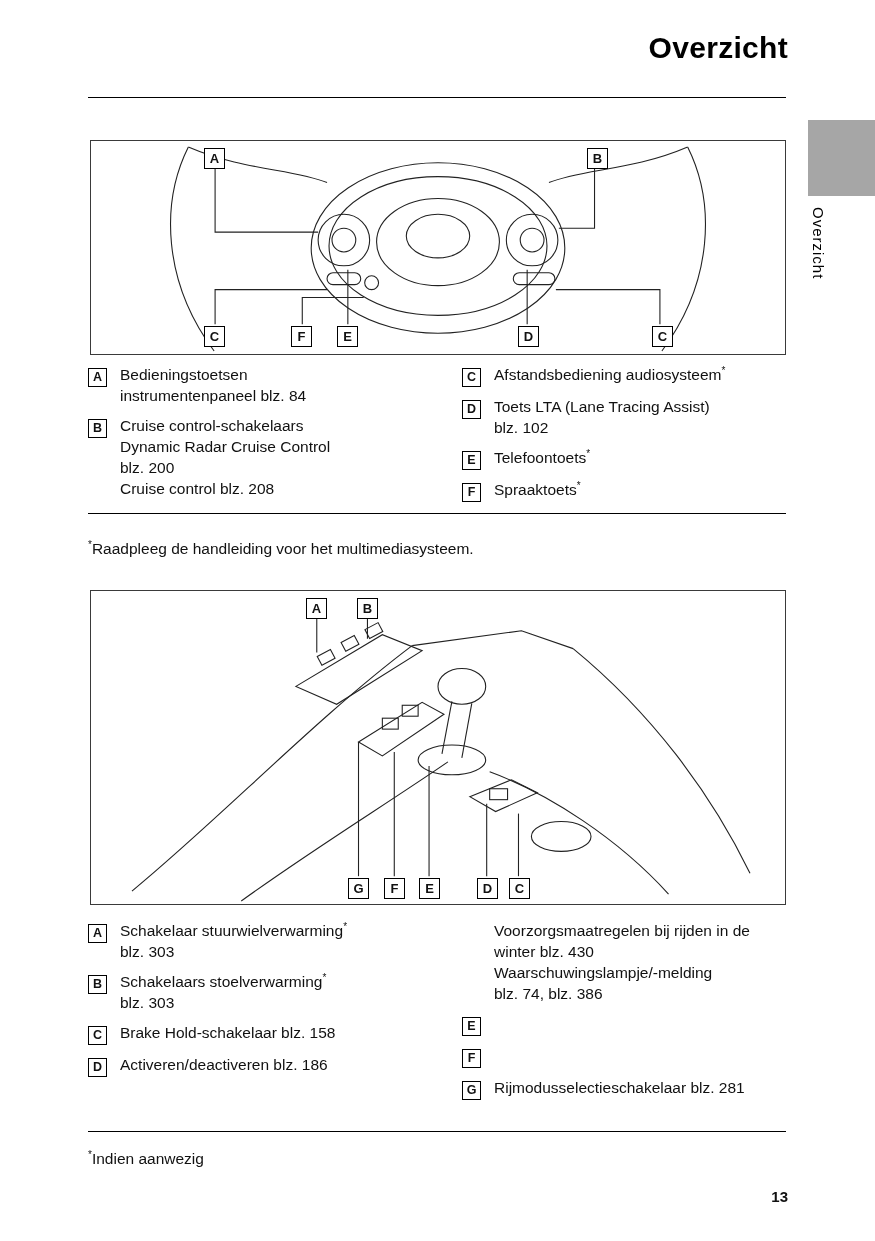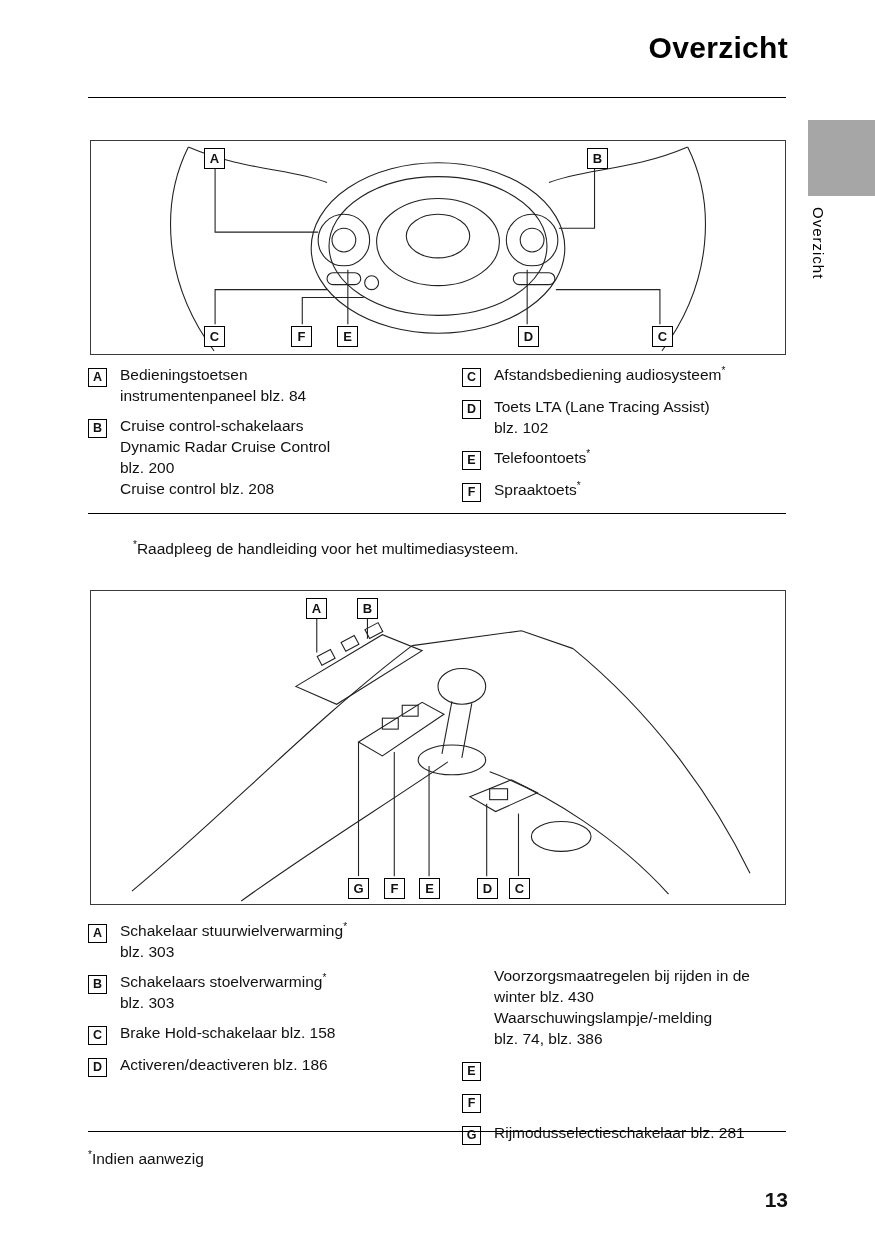--- a/index.html
+++ b/index.html
@@ -30,33 +30,33 @@
   .figure svg { position:absolute; left:0; top:0; width:100%; height:100%; }
   .callout {
     position:absolute; width:21px; height:21px; background:#fff;
     border:1.4px solid #000; display:flex; align-items:center; justify-content:center;
     font-size:13px; font-weight:600; z-index:2;
   }
   .legend { position:absolute; display:flex; flex-direction:column; gap:9px; }
   #legend1-left  { left:88px;  top:364px; width:362px; }
   #legend1-right { left:462px; top:364px; width:326px; }
   #legend2-left  { left:88px;  top:920px; width:362px; }
-  #legend2-right { left:462px; top:965px; width:326px;justify-content:center; }
+  #legend2-right { left:462px; top:920px; width:326px;justify-content:center; }
   .legend-item { display:flex; align-items:flex-start; font-size:15.5px; line-height:21px; }
   .key-cell { width:32px; flex:0 0 32px; padding-top:1px; }
   .key-box {
     display:inline-flex; width:19px; height:19px; border:1.3px solid #000;
     align-items:center; justify-content:center; font-size:12.5px; font-weight:600; background:#fff;
   }
   .legend-text { flex:1; }
   .footnote { position:absolute; left:88px; font-size:15.5px; }
-  #footnote1 { top:540px;margin-left:45px; }
+  #footnote1 { top:540px; }
   #footnote2 { top:1150px; }
   sup { font-size:10px; line-height:0; vertical-align:super; }
-  .page-number { position:absolute; right:87px; top:1188px; font-size:21px; font-weight:700; }
+  .page-number { position:absolute; right:87px; top:1188px; font-size:15px; font-weight:700; }
 </style>
 </head>
 <body>
 
 <h1 class="title">Overzicht</h1>
 <hr class="rule" id="rule-top">
 
 <div class="side-tab" id="side-tab" style="background: rgb(166, 166, 166);"></div>
 <div class="side-label">Overzicht</div>
 

